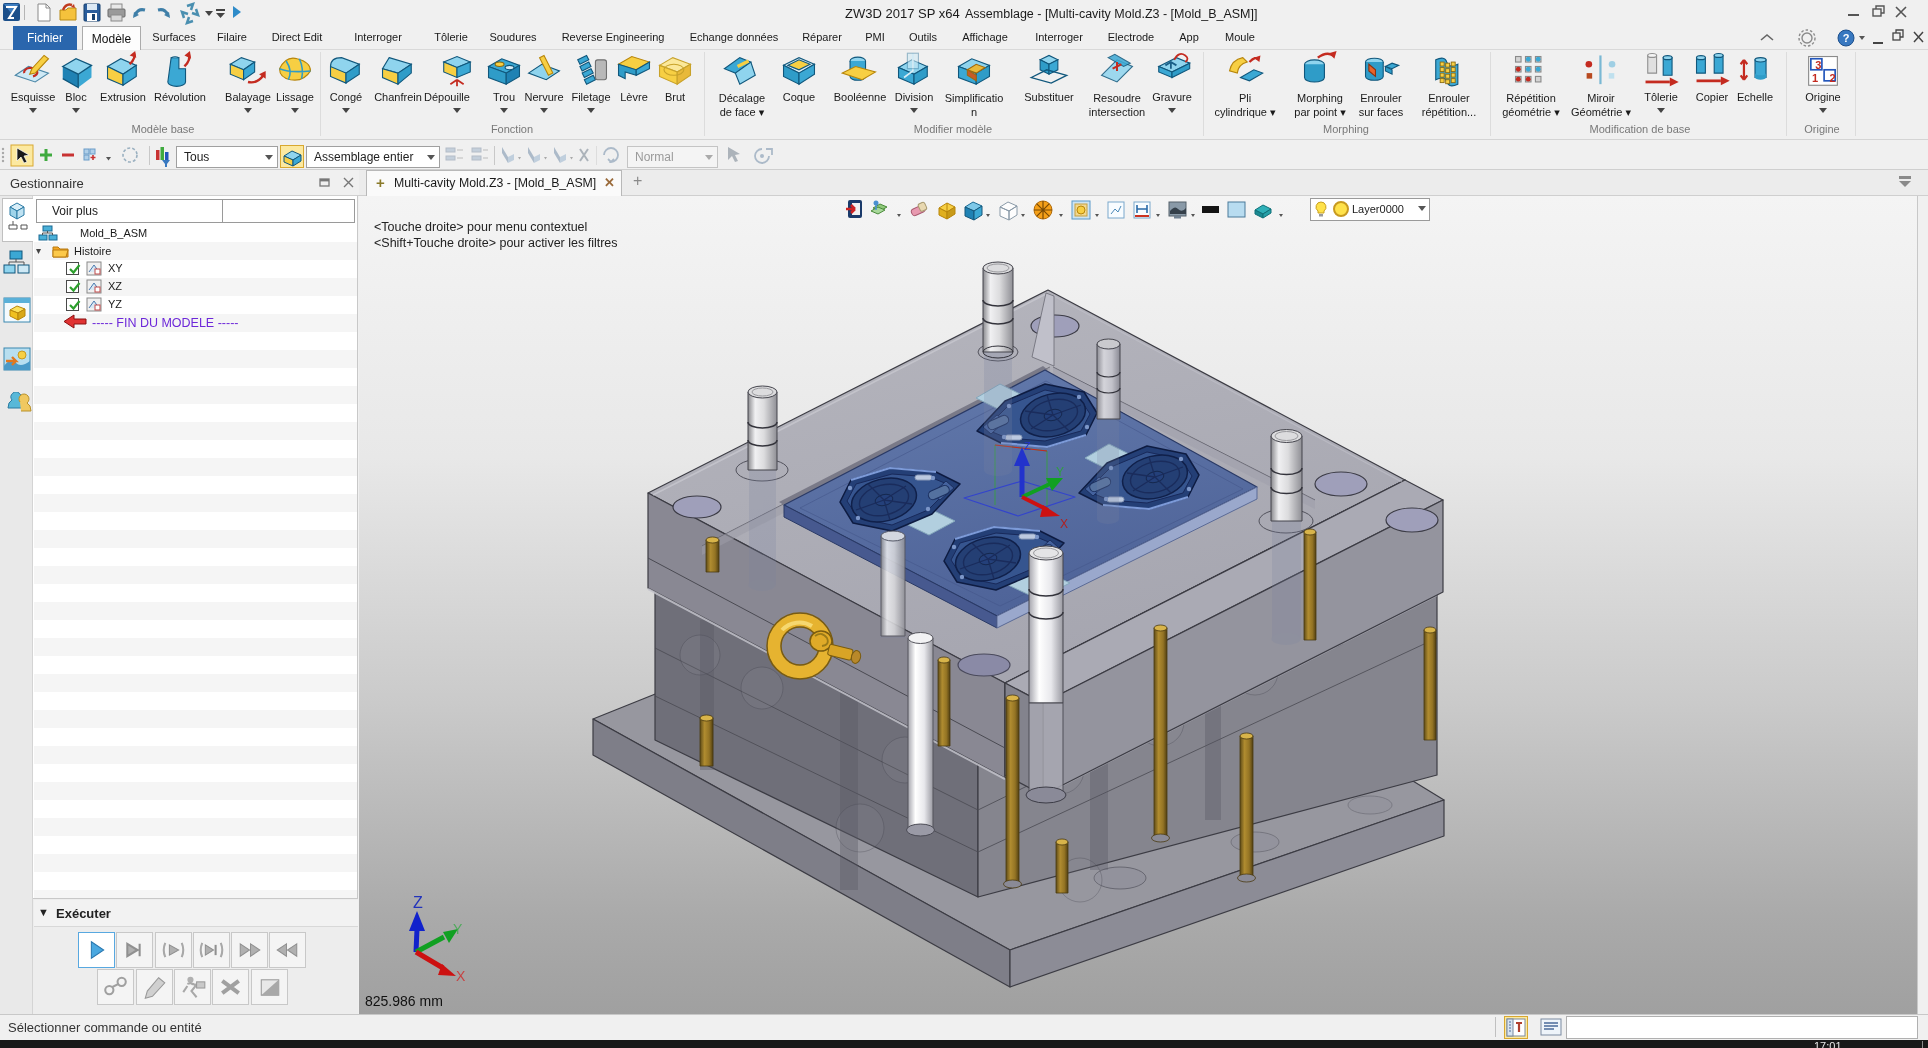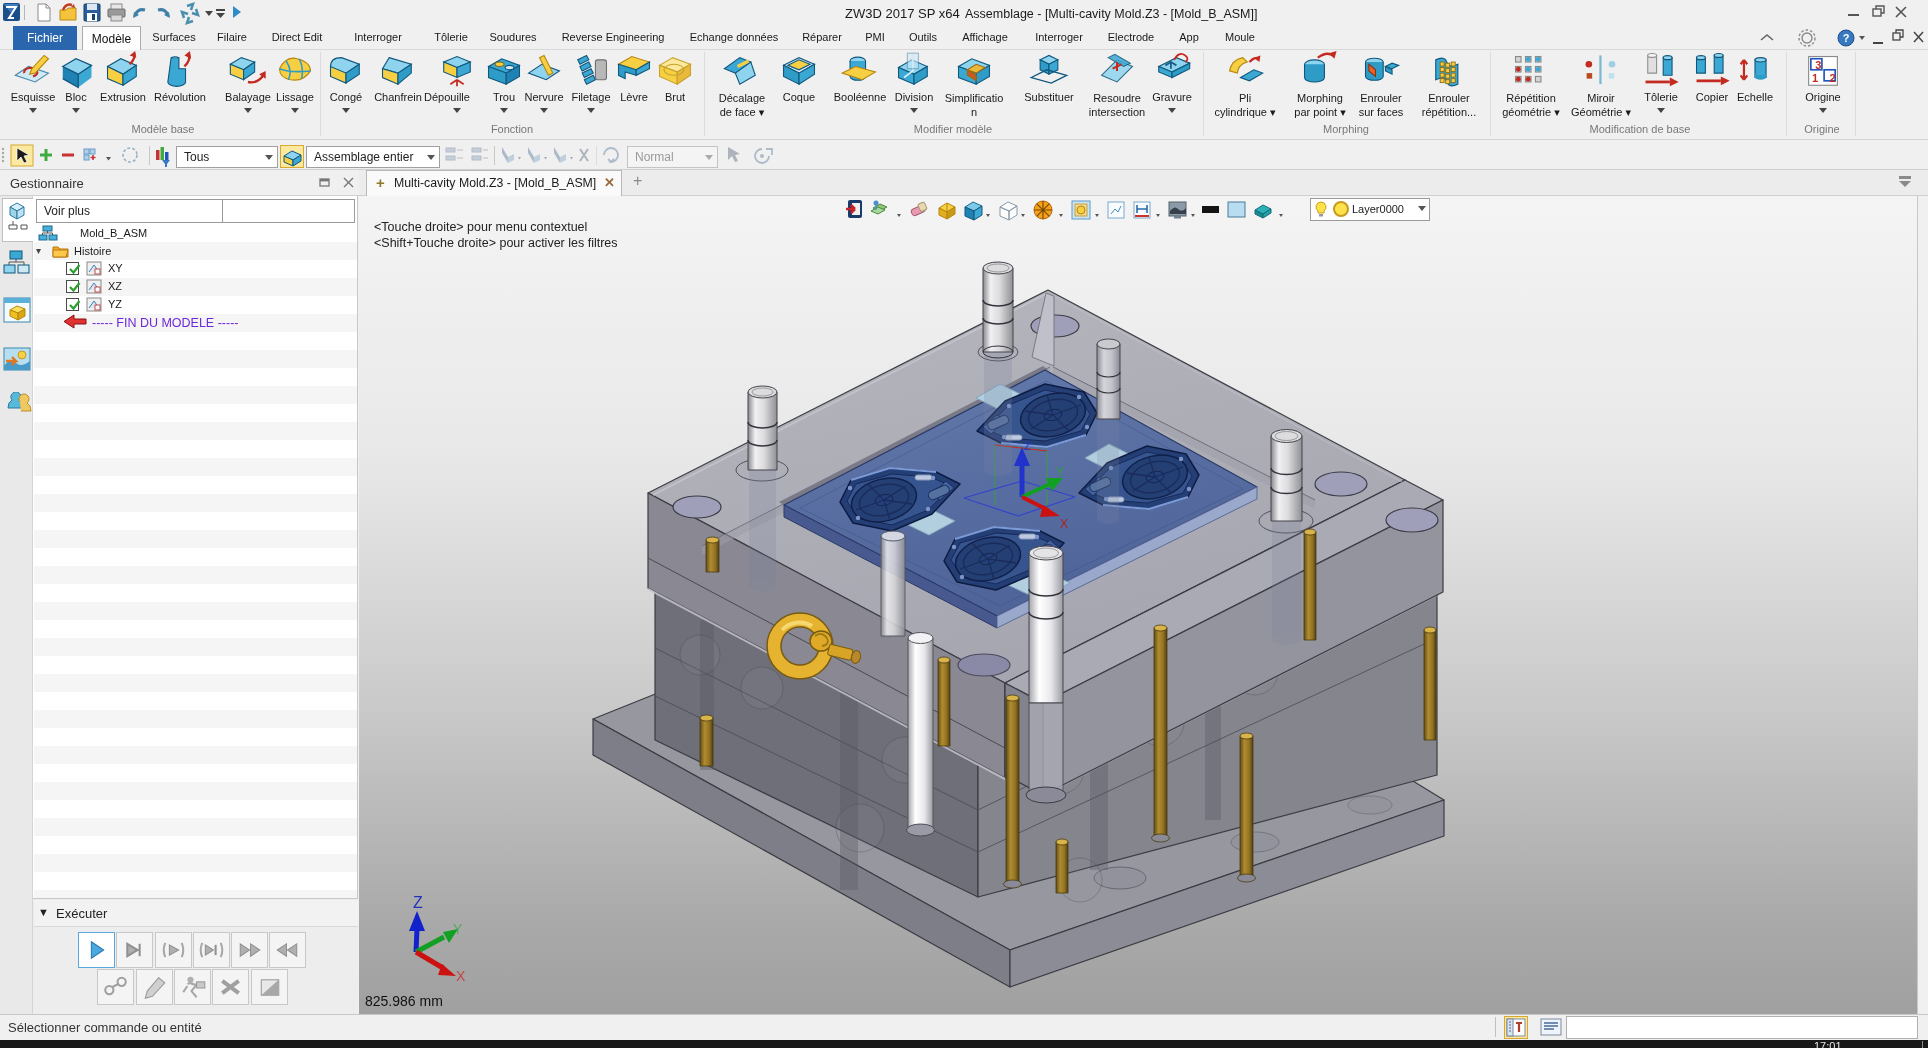--- a/index.html
+++ b/index.html
@@ -503,21 +503,21 @@
       <rect x="2" y="4" width="26" height="22" fill="#b8dff0" stroke="#3a88b0"></rect>
       <circle cx="20" cy="11" r="4" fill="#f7cf43" stroke="#c89a20"></circle>
       <path d="M2 22 q7 -9 12 -3 q5 5 14 -2 v9 h-26 Z" fill="#4a9ac8"></path>
       <path d="M4 17 h10 l-4 -4 m4 4 l-4 4" stroke="#e07820" stroke-width="2.4" fill="none"></path>
     </svg>
 <svg class="abs" style="left:2px;top:392px" width="30" height="29" viewBox="0 0 30 29">
       <path d="M10 8 a5 5 0 1 1 8 0 q4 2 4 8 h-16 q0 -6 4 -8" fill="#58b8d8" stroke="#2a7aa0"></path>
       <path d="M18 10 a5 5 0 1 1 7 1 q4 2 4 8 h-10" fill="#f0c860" stroke="#b8912a"></path>
     </svg>
 <div class="abs" style="left:33px;top:196px;width:325px;height:818px;background:#fff;border-right:1px solid #c8c8c8"></div>
-<div class="combo" style="left:36px;top:199px;width:215px;height:24px;line-height:22px;padding-left:7px;border-color:#9a9a9a">Voir plus<span class="car"></span></div>
+<div class="combo" style="left:36px;top:199px;width:215px;height:24px;line-height:22px;padding-left:15px;border-color:#9a9a9a">Voir plus<span class="car"></span></div>
 <div class="abs" style="left:222px;top:199px;width:133px;height:24px;background:#fff;border:1px solid #9a9a9a"></div>
 <div class="abs" style="left:34px;top:224px;width:323px;height:674px;background:repeating-linear-gradient(#ffffff 0,#ffffff 18px,#f5f5f5 18px,#f5f5f5 36px)"></div>
 <svg class="abs" style="left:38px;top:225px" width="20" height="16" viewBox="0 0 20 16">
       <rect x="5" y="1" width="9" height="5" fill="#4ab0d8" stroke="#1a6a94"></rect>
       <rect x="1" y="10" width="8" height="5" fill="#4ab0d8" stroke="#1a6a94"></rect>
       <rect x="11" y="10" width="8" height="5" fill="#4ab0d8" stroke="#1a6a94"></rect>
       <path d="M9.5 6 v2 m-5 2 v-2 h10 v2" fill="none" stroke="#555"></path>
     </svg>
 <div class="abs t12" style="left:80px;top:227px">Mold_B_ASM</div>
 <div class="abs" style="left:36px;top:245px;width:10px;height:10px;color:#444;font-size:10px">▾</div>
@@ -556,21 +556,21 @@
       <rect x="9" y="8" width="5" height="5" fill="#fff" stroke="#c04a4a"></rect>
     </svg>
 <div class="abs t12" style="left:108px;top:298px">YZ</div>
 <svg class="abs" style="left:62px;top:313px" width="26" height="17" viewBox="0 0 26 17">
       <path d="M2 8.5 L12 2 V6 H24 V11 H12 V15 Z" fill="#e03232" stroke="#8a1010"></path>
     </svg>
 <div class="abs" style="left:92px;top:316px;font-size:12.5px;color:#6d28d9;white-space:nowrap">----- FIN DU MODELE -----</div>
 <div class="abs" style="left:33px;top:898px;width:325px;height:116px;background:#ededed;border-top:1px solid #c8c8c8"></div>
 <div class="abs" style="left:34px;top:900px;width:324px;height:27px;background:#f2f2f2;border-bottom:1px solid #d8d8d8"></div>
 <div class="abs" style="left:38px;top:906px;width:10px;height:10px;color:#222;font-size:11px">▼</div>
-<div class="abs" style="left:56px;top:906px;font-size:13px;font-weight:normal;color:#222">Exécuter</div>
+<div class="abs" style="left:56px;top:906px;font-size:13px;font-weight:bold;color:#222">Exécuter</div>
 <div class="abs" style="left:78px;top:932px;width:37px;height:36px;background:#fff;border:1px solid #58a8e0"></div>
 <svg class="abs" style="left:78px;top:932px" width="37" height="36" viewBox="0 0 36 32">
       <path d="M13 8 l12 8 -12 8 Z" fill="#4aa8e0" stroke="#2a78b0"></path>
     </svg>
 <div class="abs" style="left:116px;top:932px;width:37px;height:36px;background:#f4f4f4;border:1px solid #c8c8c8"></div>
 <svg class="abs" style="left:116px;top:932px" width="37" height="36" viewBox="0 0 36 32">
       <path d="M11 10 l10 6 -10 6 Z M23 10 v12" fill="#b0b0b0" stroke="#909090" stroke-width="2"></path>
     </svg>
 <div class="abs" style="left:155px;top:932px;width:37px;height:36px;background:#f4f4f4;border:1px solid #c8c8c8"></div>
 <svg class="abs" style="left:155px;top:932px" width="37" height="36" viewBox="0 0 36 32">

